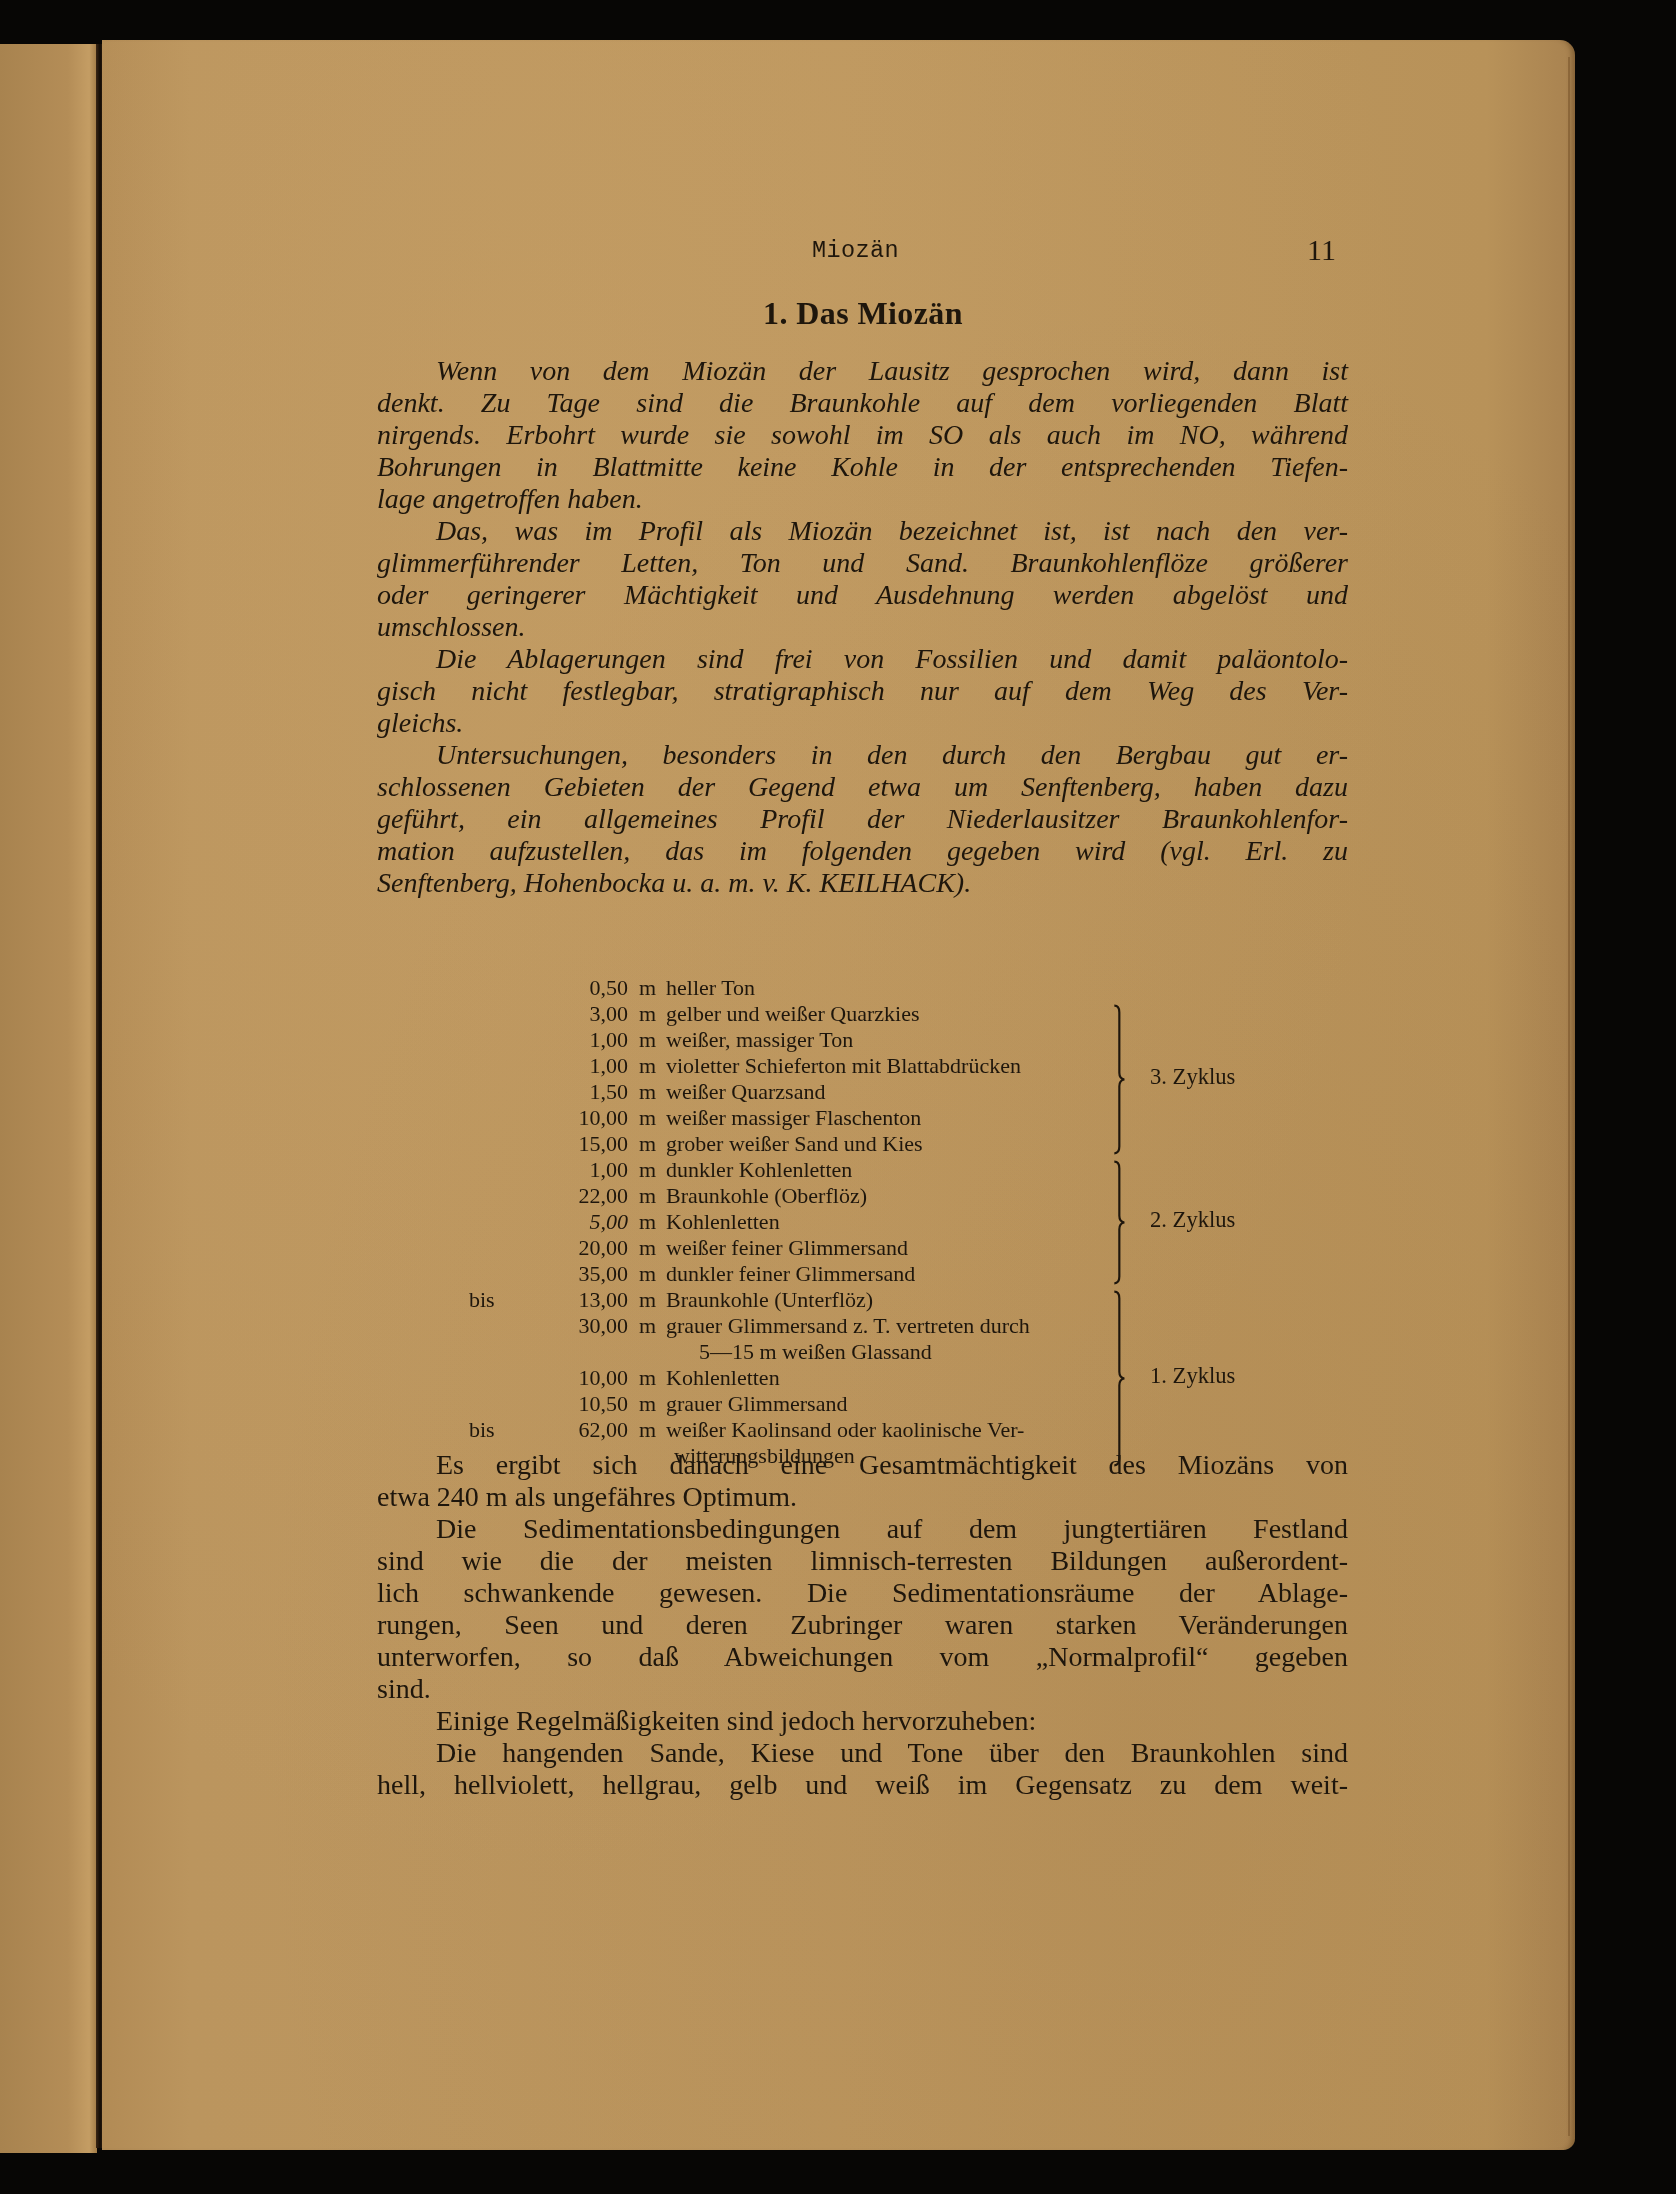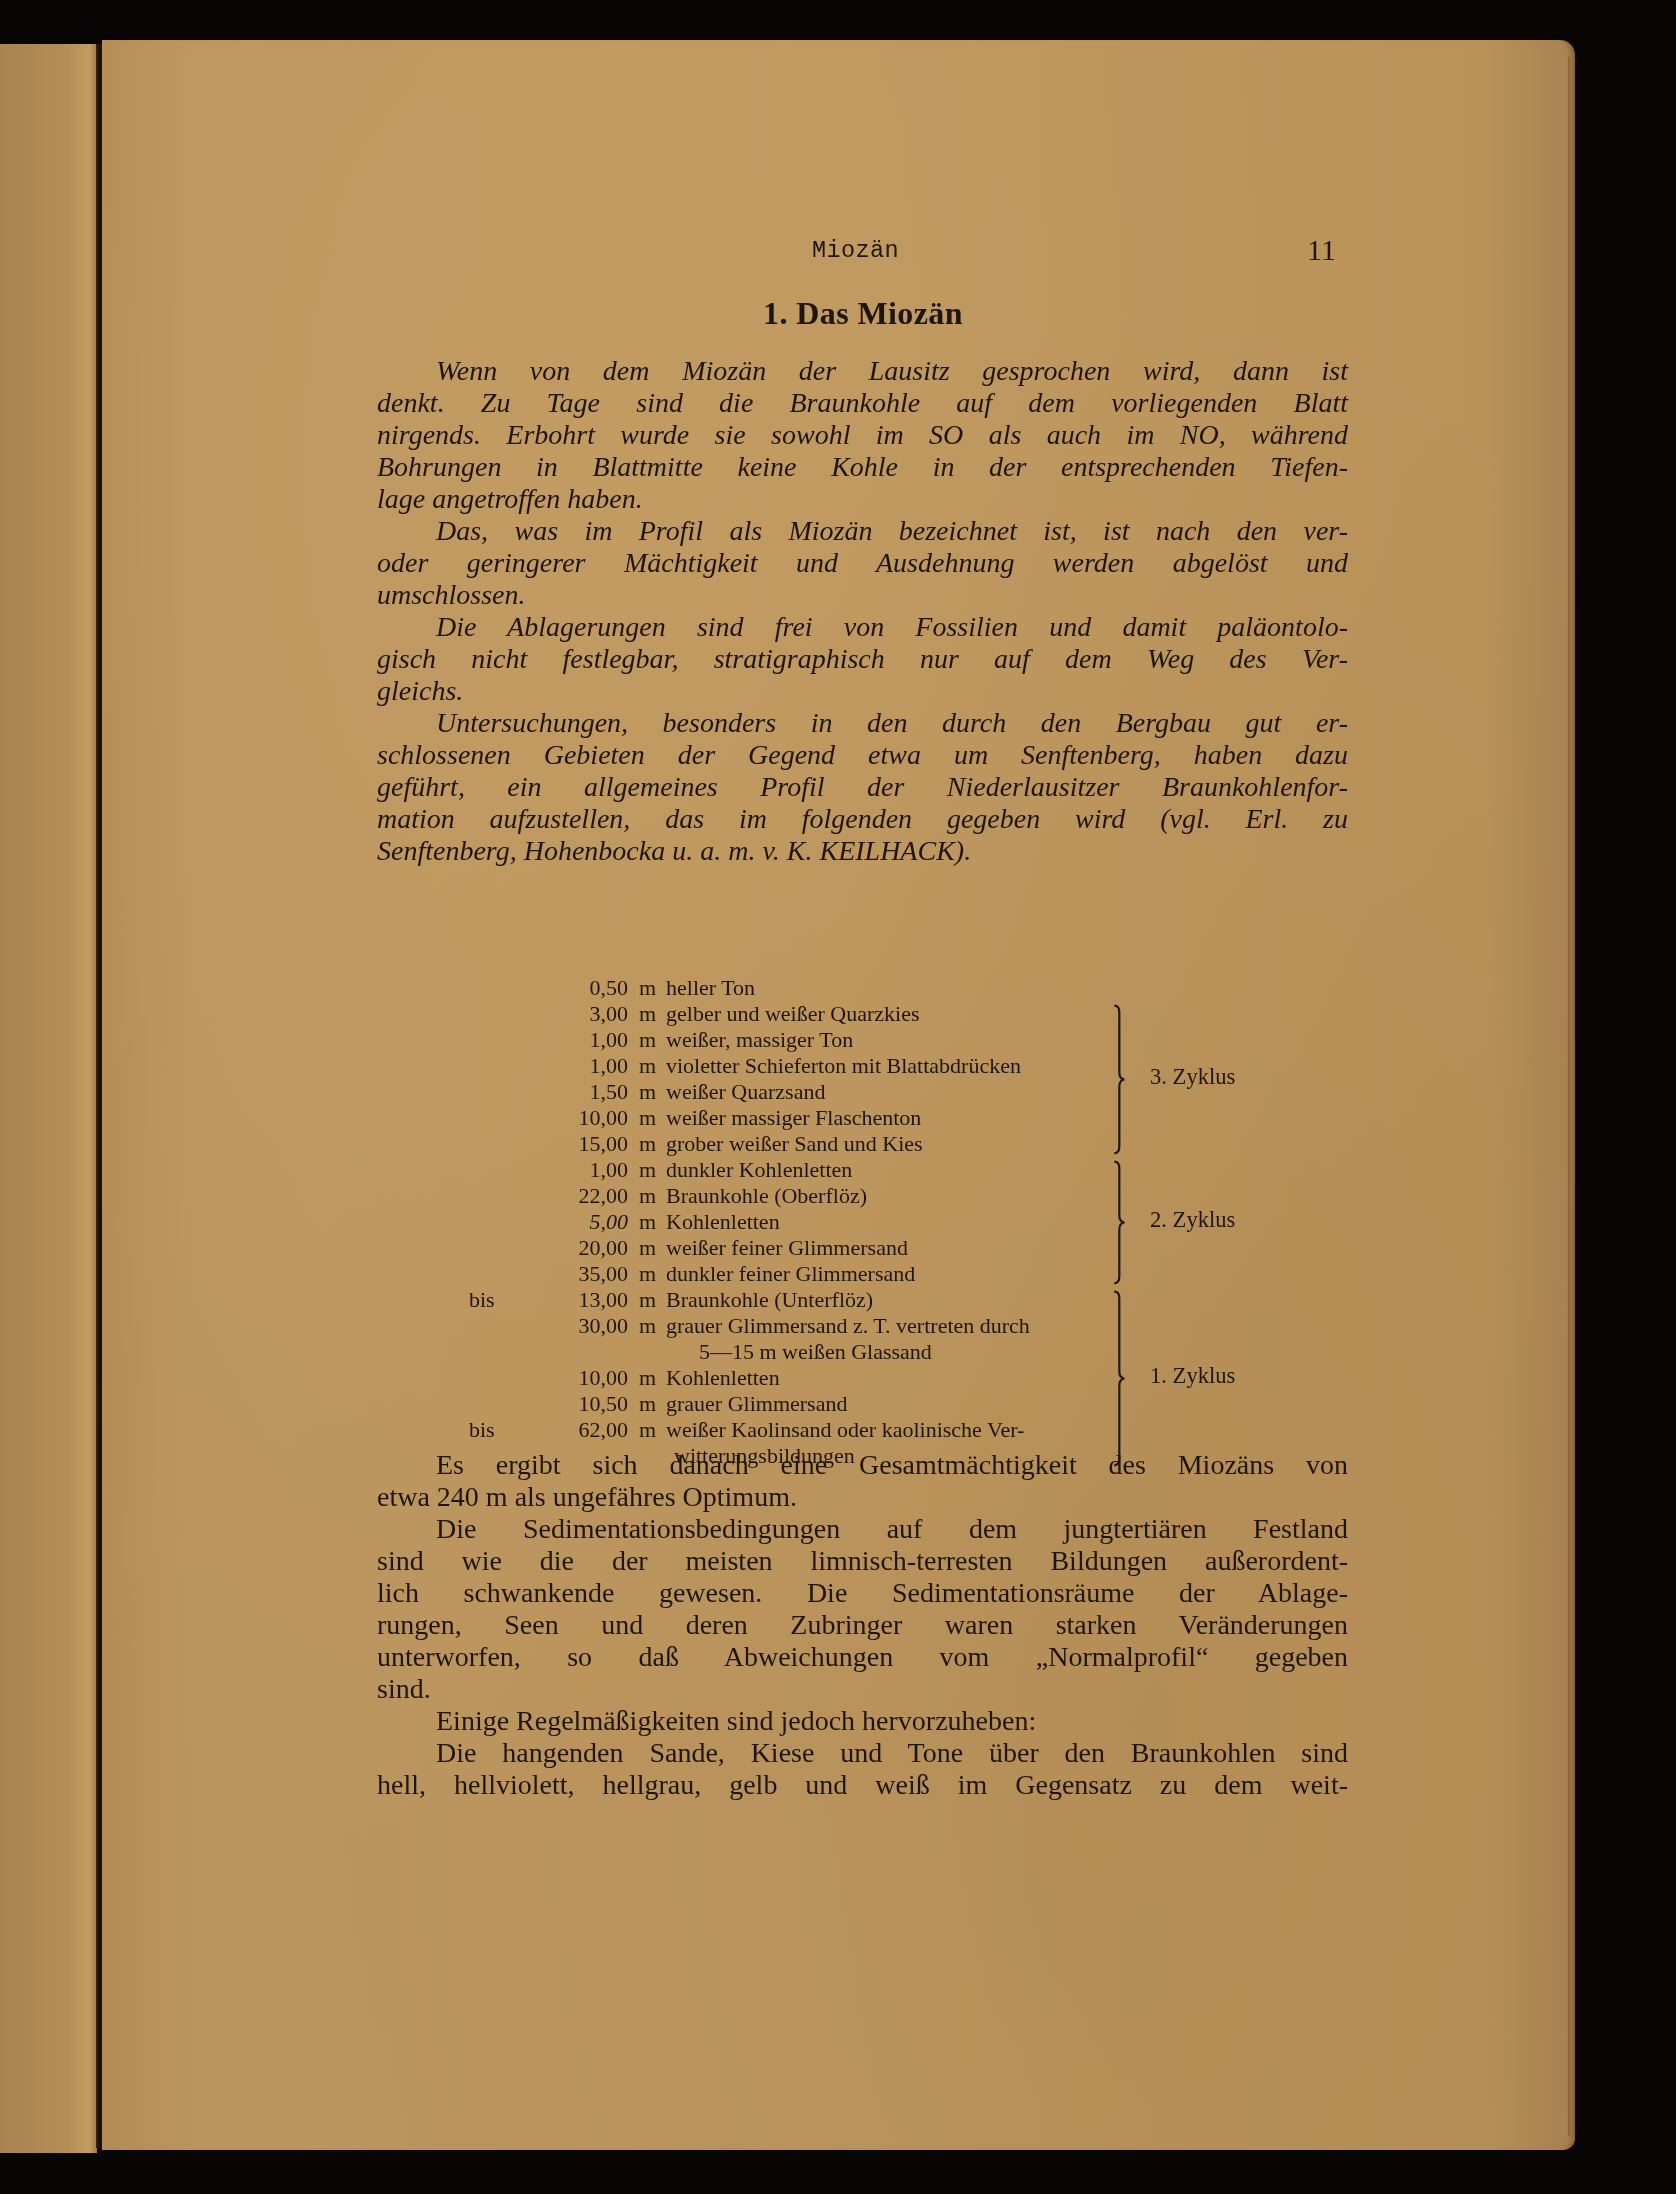--- a/index.html
+++ b/index.html
@@ -86,20 +86,21 @@
 
 <div class="chapter-title">1. Das Miozän</div>
 
 <div class="body-block" id="before-block" style="top:355px;font-style:italic;">
     <span class="line indent">Wenn von dem Miozän der Lausitz gesprochen wird, dann ist</span>
     <span class="line">denkt. Zu Tage sind die Braunkohle auf dem vorliegenden Blatt</span>
     <span class="line">nirgends. Erbohrt wurde sie sowohl im SO als auch im NO, während</span>
     <span class="line">Bohrungen in Blattmitte keine Kohle in der entsprechenden Tiefen-</span>
     <span class="line last">lage angetroffen haben.</span>
     <span class="line indent">Das, was im Profil als Miozän bezeichnet ist, ist nach den ver-</span>
+    <span class="line">glimmerführender Letten, Ton und Sand. Braunkohlenflöze größerer</span>
     <span class="line">oder geringerer Mächtigkeit und Ausdehnung werden abgelöst und</span>
     <span class="line last">umschlossen.</span>
     <span class="line indent">Die Ablagerungen sind frei von Fossilien und damit paläontolo-</span>
     <span class="line">gisch nicht festlegbar, stratigraphisch nur auf dem Weg des Ver-</span>
     <span class="line last">gleichs.</span>
     <span class="line indent">Untersuchungen, besonders in den durch den Bergbau gut er-</span>
     <span class="line">schlossenen Gebieten der Gegend etwa um Senftenberg, haben dazu</span>
     <span class="line">geführt, ein allgemeines Profil der Niederlausitzer Braunkohlenfor-</span>
     <span class="line">mation aufzustellen, das im folgenden gegeben wird (vgl. Erl. zu</span>
     <span class="line last">Senftenberg, Hohenbocka u. a. m. v. K. KEILHACK).</span>

